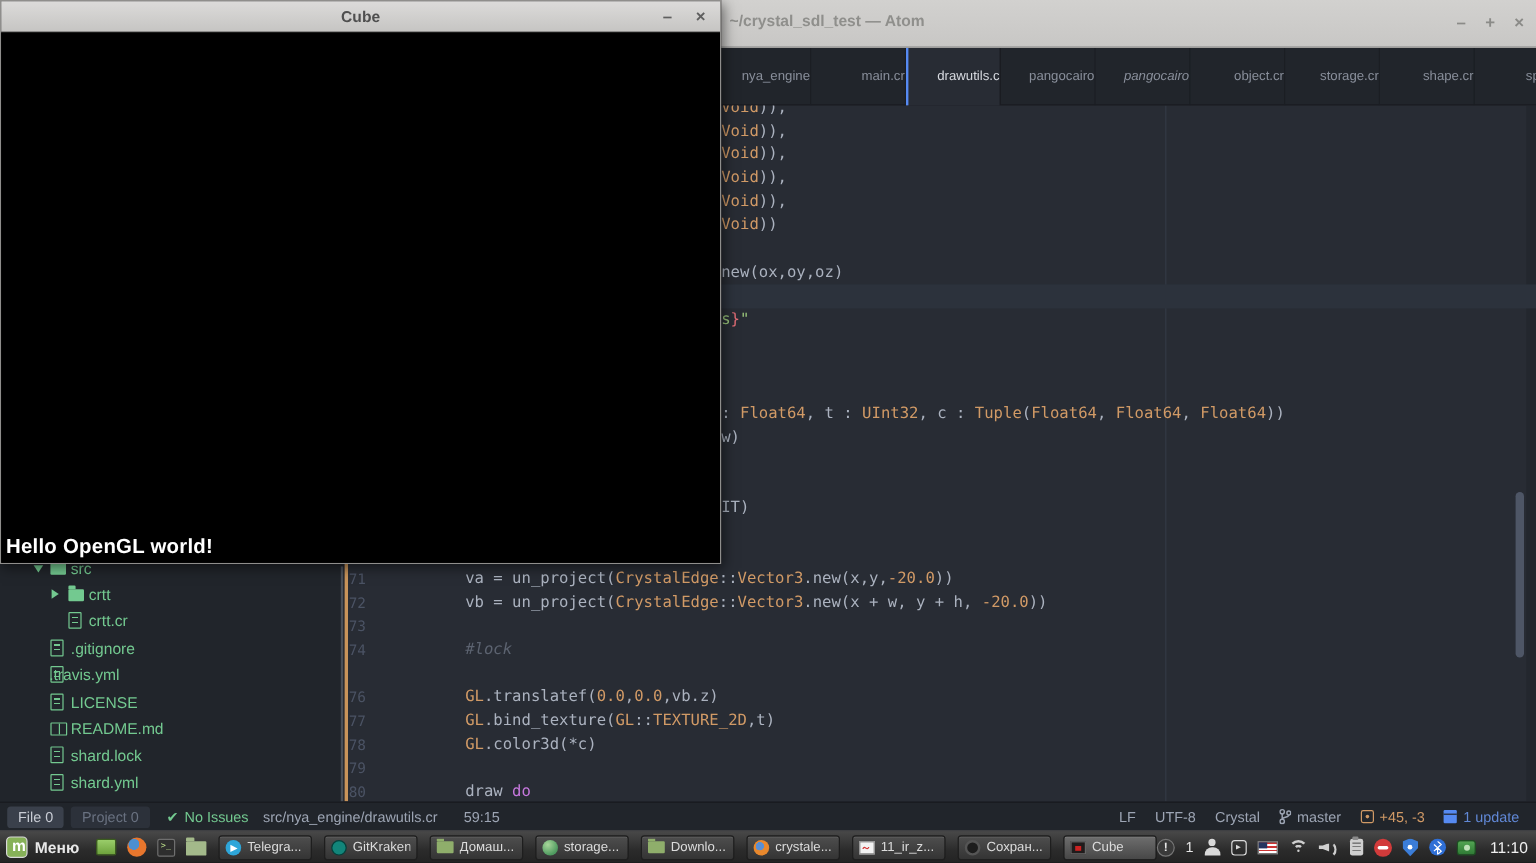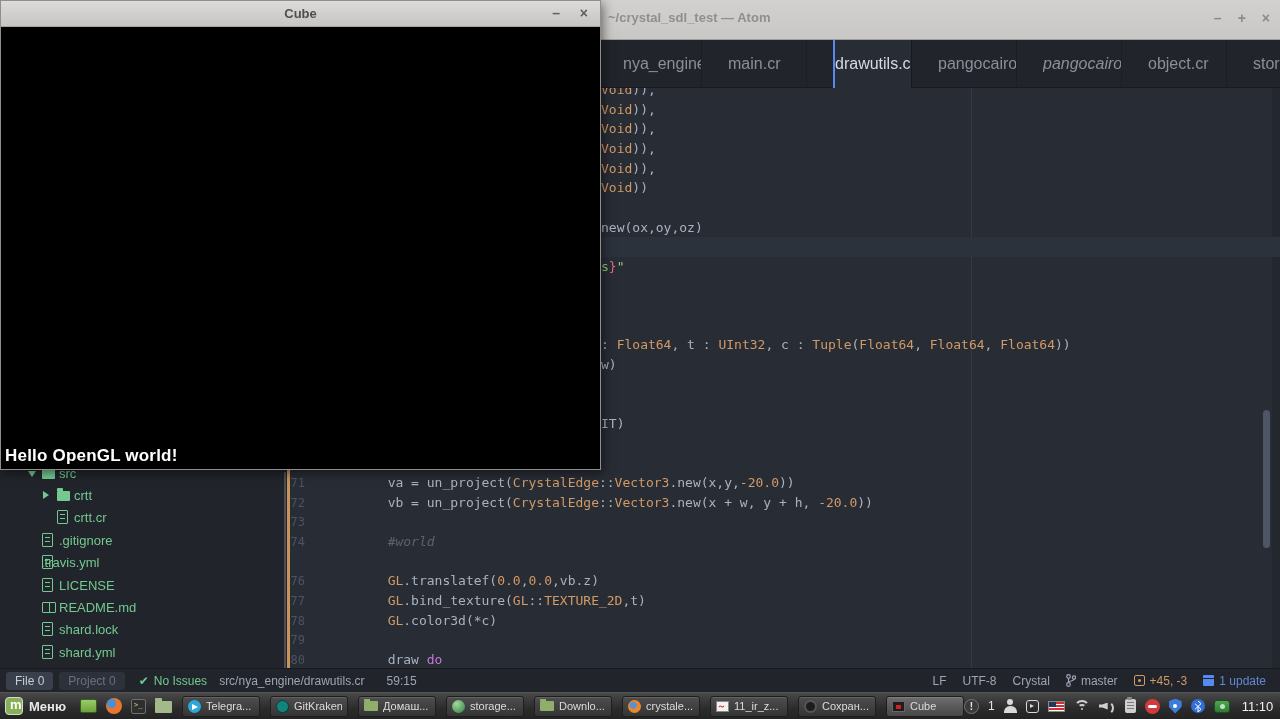--- a/index.html
+++ b/index.html
@@ -10,22 +10,22 @@
   .atom { position:absolute; left:0; top:0; width:1280px; height:692px; background:#282c34; }
   .atom-titlebar { position:absolute; left:0; top:0; width:100%; height:40px;
     background:linear-gradient(#d2d1cf,#c8c7c5); border-bottom:1px solid #9f9e9c; }
   .atom-title { position:absolute; left:608px; top:10px; font-size:13px; font-weight:bold; color:#8f8f8c; }
   .atom-controls { position:absolute; right:10px; top:9px; display:flex; gap:16px; color:#8b8b88; font-size:14px; font-weight:bold; }
   .atom-controls span { cursor:default; line-height:18px; }
 
   
   .tabbar { position:absolute; left:0; top:40px; width:100%; height:48px; background:#21252b; border-bottom:1px solid #181a1f; }
   .tabstrip { position:absolute; left:597px; top:0; height:48px; display:flex; }
-  .tab { width:79px; height:48px; line-height:48px; text-align:left; font-size:16px; color:#898f9b;
-    overflow:hidden; white-space:nowrap; border-right:1px solid #1b1e23; cursor:pointer;margin-left:26px; }
+  .tab { width:79px; height:48px; line-height:48px; text-align:right; font-size:11px; color:#898f9b;
+    overflow:hidden; white-space:nowrap; border-right:1px solid #1b1e23; cursor:pointer; }
   .tab.active { background:#282c34; color:#d7dae0; border-left:2px solid #568af2; border-right:1px solid #181a1f; }
   .tab.italic { font-style:italic; }
 
   
   .tree { position:absolute; left:0; top:88px; width:287px; height:580px; background:#21252b; overflow:hidden; }
   .tree-row { position:absolute; left:0; width:100%; height:22px; cursor:pointer; }
   .tree-label { position:absolute; top:3px; font-size:13px; color:#73c990; white-space:nowrap;text-align:center; }
   .tree-arrow { position:absolute; top:6px; width:0; height:0; }
   .tree-arrow.collapsed { border-left:6px solid #73c990; border-top:4px solid transparent; border-bottom:4px solid transparent; }
   .tree-arrow.expanded { border-top:6px solid #73c990; border-left:4px solid transparent; border-right:4px solid transparent; top:8px; }
@@ -306,21 +306,21 @@
         </div>
         <div class="code-row" style="top: 404.65px;">
           <span class="ln">72</span>
           <span class="code-text" style="left: 100.64px;"><span class="c-plain">vb = un_project(</span><span class="c-type">CrystalEdge</span><span class="c-plain">::</span><span class="c-type">Vector3</span><span class="c-plain">.new(x + w, y + h, </span><span class="c-num">-20.0</span><span class="c-plain">))</span></span>
         </div>
         <div class="code-row" style="top: 424.3px;">
           <span class="ln">73</span>
         </div>
         <div class="code-row" style="top: 443.95px;">
           <span class="ln">74</span>
-          <span class="code-text" style="left: 100.64px;"><span class="c-comment">#world</span></span>
+          <span class="code-text" style="left: 100.64px;"><span class="c-comment">#lock</span></span>
         </div>
         <div class="code-row" style="top: 483.25px;">
           <span class="ln">76</span>
           <span class="code-text" style="left: 100.64px;"><span class="c-type">GL</span><span class="c-plain">.translatef(</span><span class="c-num">0.0</span><span class="c-plain">,</span><span class="c-num">0.0</span><span class="c-plain">,vb.z)</span></span>
         </div>
         <div class="code-row" style="top: 502.9px;">
           <span class="ln">77</span>
           <span class="code-text" style="left: 100.64px;"><span class="c-type">GL</span><span class="c-plain">.bind_texture(</span><span class="c-type">GL</span><span class="c-plain">::</span><span class="c-type">TEXTURE_2D</span><span class="c-plain">,t)</span></span>
         </div>
         <div class="code-row" style="top: 522.55px;">

